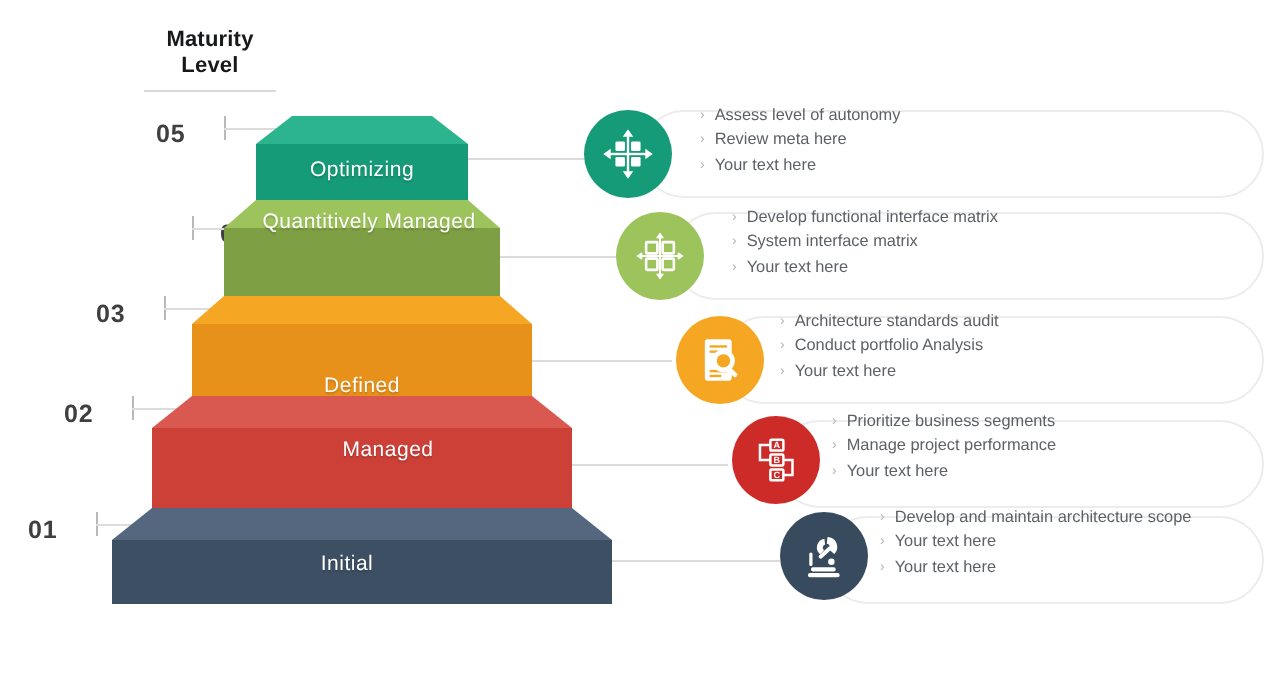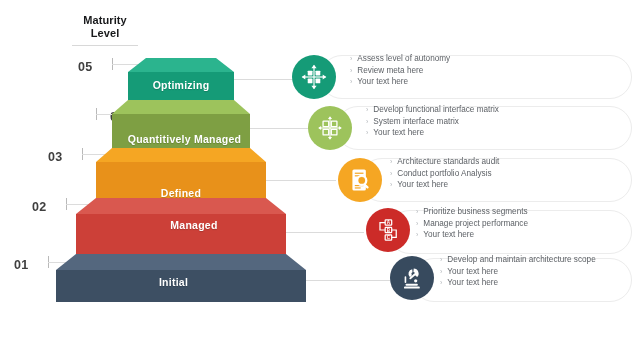--- a/index.html
+++ b/index.html
@@ -64,21 +64,21 @@
     background: #dcdcdc;
   }
 
   
   #pyramid { position: absolute; left: 0; top: 0; }
 
   .tier-label {
     position: absolute;
     color: #ffffff;
     font-size: 10.5px;
-    font-weight: bold;
+    font-weight: normal;
     letter-spacing: .25px;
     text-align: center;
     white-space: nowrap;
     text-shadow: 0 1px 1px rgba(0,0,0,.18);
   }
 
   
   .connector {
     position: absolute;
     height: 1px;
@@ -167,21 +167,21 @@
     <polygon points="96,162 266,162 266,198 96,198" fill="#e8911a"></polygon>
 
     <polygon points="128,100 234,100 250,114 112,114" fill="#9dc35c"></polygon>
     <polygon points="112,114 250,114 250,148 112,148" fill="#7e9f43"></polygon>
 
     <polygon points="146,58 216,58 234,72 128,72" fill="#2bb48e"></polygon>
     <polygon points="128,72 234,72 234,100 128,100" fill="#159b77"></polygon>
   </svg>
 
   <div class="tier-label" style="left:128px; top:79px;  width:106px;">Optimizing</div>
-  <div class="tier-label" style="left:112px; top:133px; width:145px;">Quantitively Managed</div>
+  <div class="tier-label" style="left:112px; top:105px; width:145px;">Quantitively Managed</div>
   <div class="tier-label" style="left:96px;  top:187px; width:170px;">Defined</div>
   <div class="tier-label" style="left:76px;  top:219px; width:236px;">Managed</div>
   <div class="tier-label" style="left:56px;  top:276px; width:235px;">Initial</div>
 
   <div class="connector" style="left:234px; top:79px;  width:62px;"></div>
   <div class="connector" style="left:250px; top:128px; width:62px;"></div>
   <div class="connector" style="left:266px; top:180px; width:70px;"></div>
   <div class="connector" style="left:286px; top:232px; width:78px;"></div>
   <div class="connector" style="left:306px; top:280px; width:84px;"></div>
 

